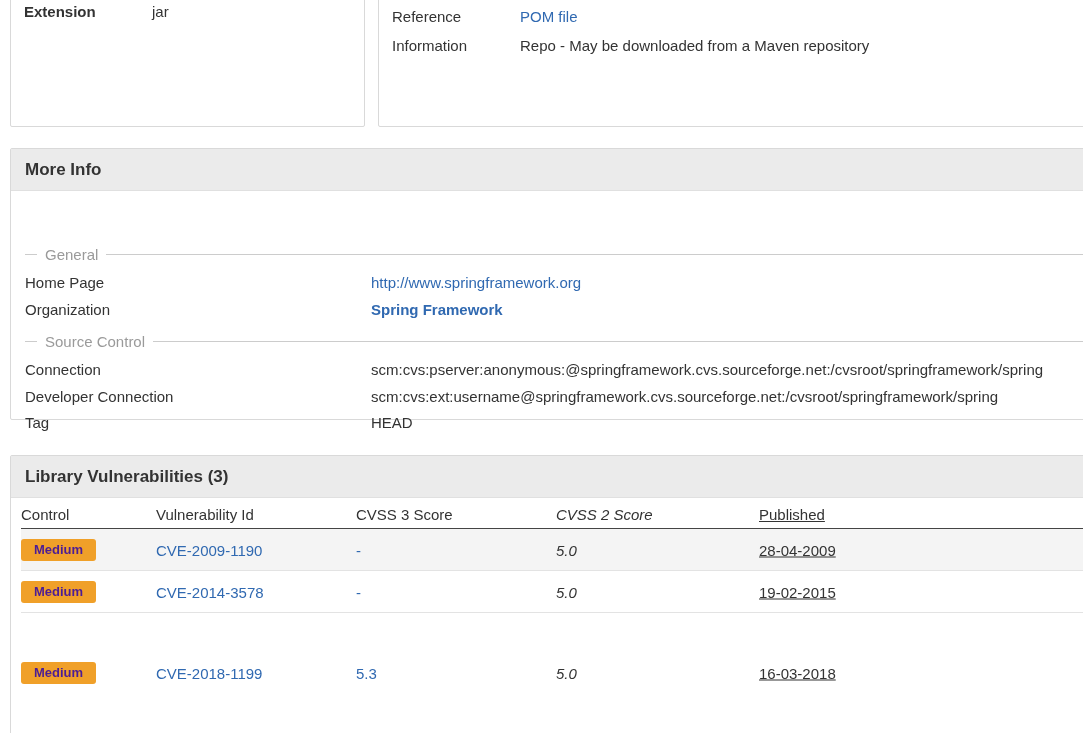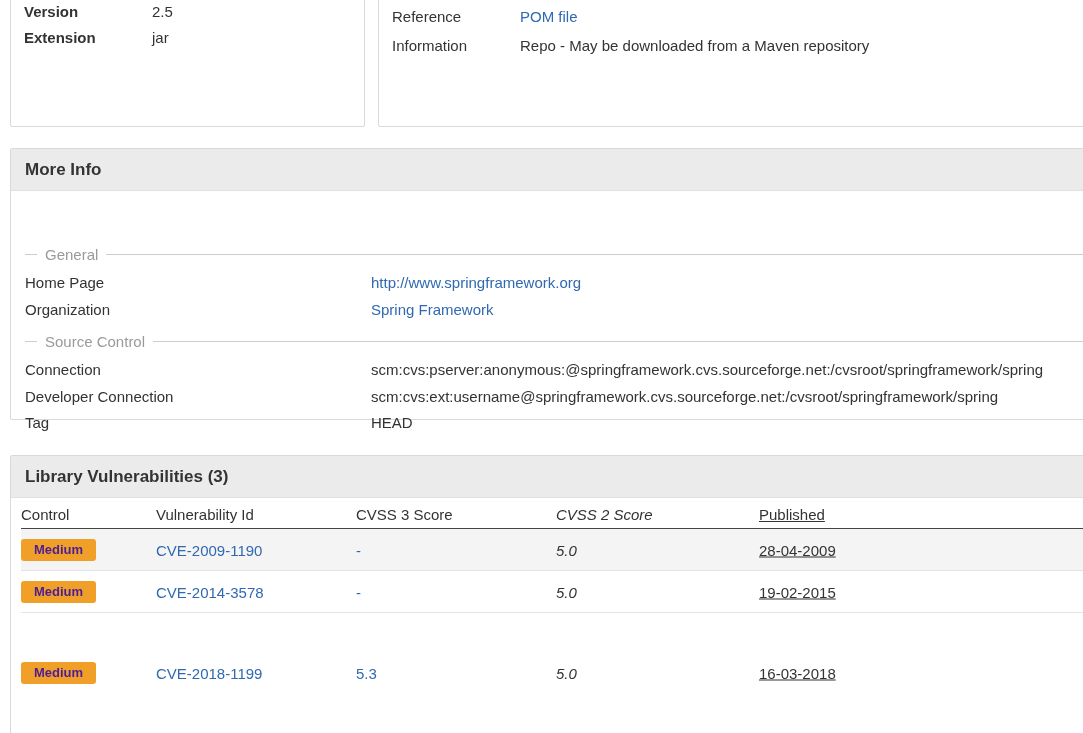--- a/index.html
+++ b/index.html
@@ -90,23 +90,20 @@
     padding: 3px 13px;
     border-radius: 3px;
   }
 </style>
 </head>
 <body>
 
 <div class="panel" id="artifact-panel">
   <div class="content">
     <div class="field-row">
-      <span class="field-label">Version</span><span class="field-value">2.5</span>
-    </div>
-    <div class="field-row">
       <span class="field-label">Extension</span><span class="field-value">jar</span>
     </div>
   </div>
 </div>
 
 <div class="panel" id="details-panel">
   <div class="content">
     <div class="detail-row">
       <span class="detail-label">Reference</span><a class="link">POM file</a>
     </div>
@@ -126,21 +123,21 @@
     <span>General</span>
     <span class="line long"></span>
   </div>
 
   <div class="mi-row" style="top: 120px;">
     <span class="mi-label">Home Page</span>
     <a class="mi-value link">http://www.springframework.org</a>
   </div>
   <div class="mi-row" style="top: 147px;">
     <span class="mi-label">Organization</span>
-    <a class="mi-value link" style="font-weight: 400;">Spring Framework</a>
+    <a class="mi-value link" style="font-weight: 700;">Spring Framework</a>
   </div>
 
   <div class="legend" style="top: 184px;">
     <span class="line short"></span>
     <span>Source Control</span>
     <span class="line long"></span>
   </div>
 
   <div class="mi-row" style="top: 207px;">
     <span class="mi-label">Connection</span>

